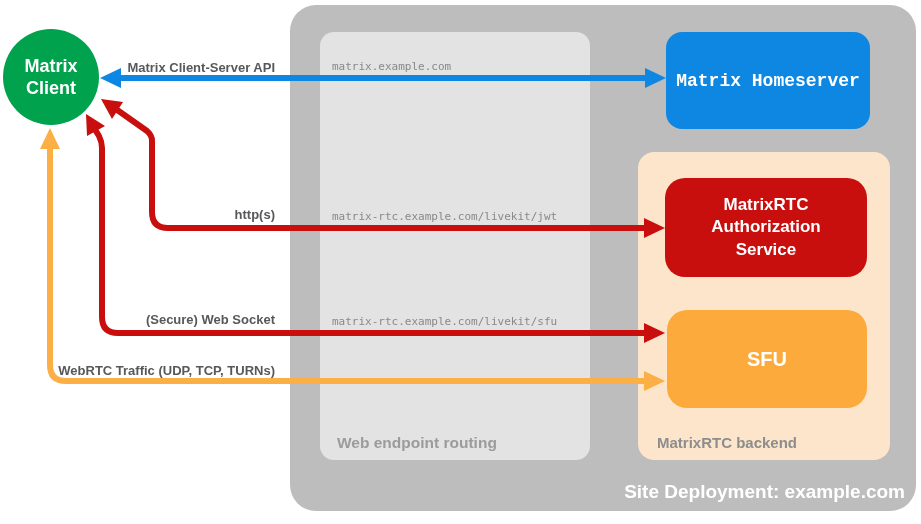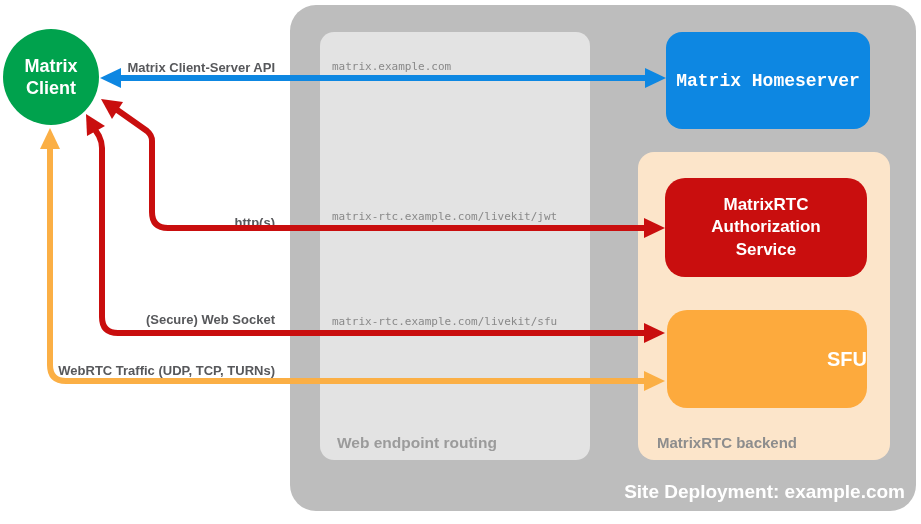--- a/index.html
+++ b/index.html
@@ -40,30 +40,30 @@
     left:666px;top:32px;width:204px;height:97px;border-radius:16px;
     background:var(--blue);font-size:18px;font-family:Liberation Mono, monospace;
   }
   .auth{
     left:665px;top:178px;width:202px;height:99px;border-radius:20px;
     background:var(--red);font-size:17px;line-height:1.3;
   }
   .auth .txt{width:140px;}
   .sfu{
     left:667px;top:310px;width:200px;height:98px;border-radius:20px;
-    background:var(--orange);font-size:20px;justify-content:flex-end;
+    background:var(--orange);font-size:20px;
   }
 
   
   .conn-label{
     font-size:13px;font-weight:bold;color:var(--label-gray);
     text-align:right;white-space:nowrap;
   }
   .lbl-api{left:95px;top:60px;width:180px;}
-  .lbl-https{left:95px;top:207px;width:180px;margin-top:8px;}
+  .lbl-https{left:95px;top:207px;width:180px;}
   .lbl-ws{left:95px;top:312px;width:180px;}
   .lbl-webrtc{left:38px;top:363px;width:237px;}
 
   .url{
     font-family:"DejaVu Sans Mono","Liberation Mono",monospace;
     font-size:11px;color:var(--url-gray);white-space:nowrap;
   }
   .url-hs{left:332px;top:60px;}
   .url-jwt{left:332px;top:210px;}
   .url-sfu{left:332px;top:315px;}

